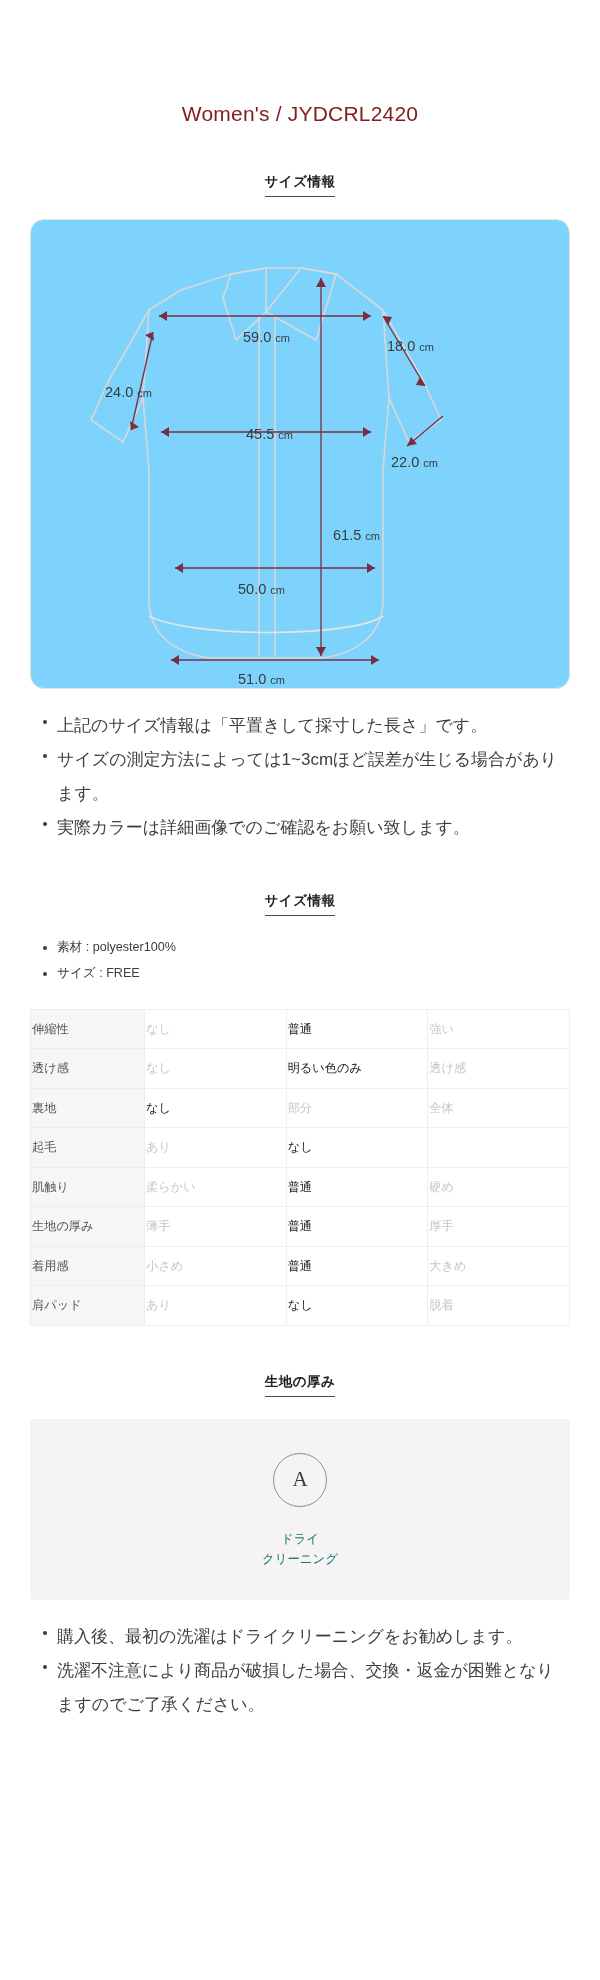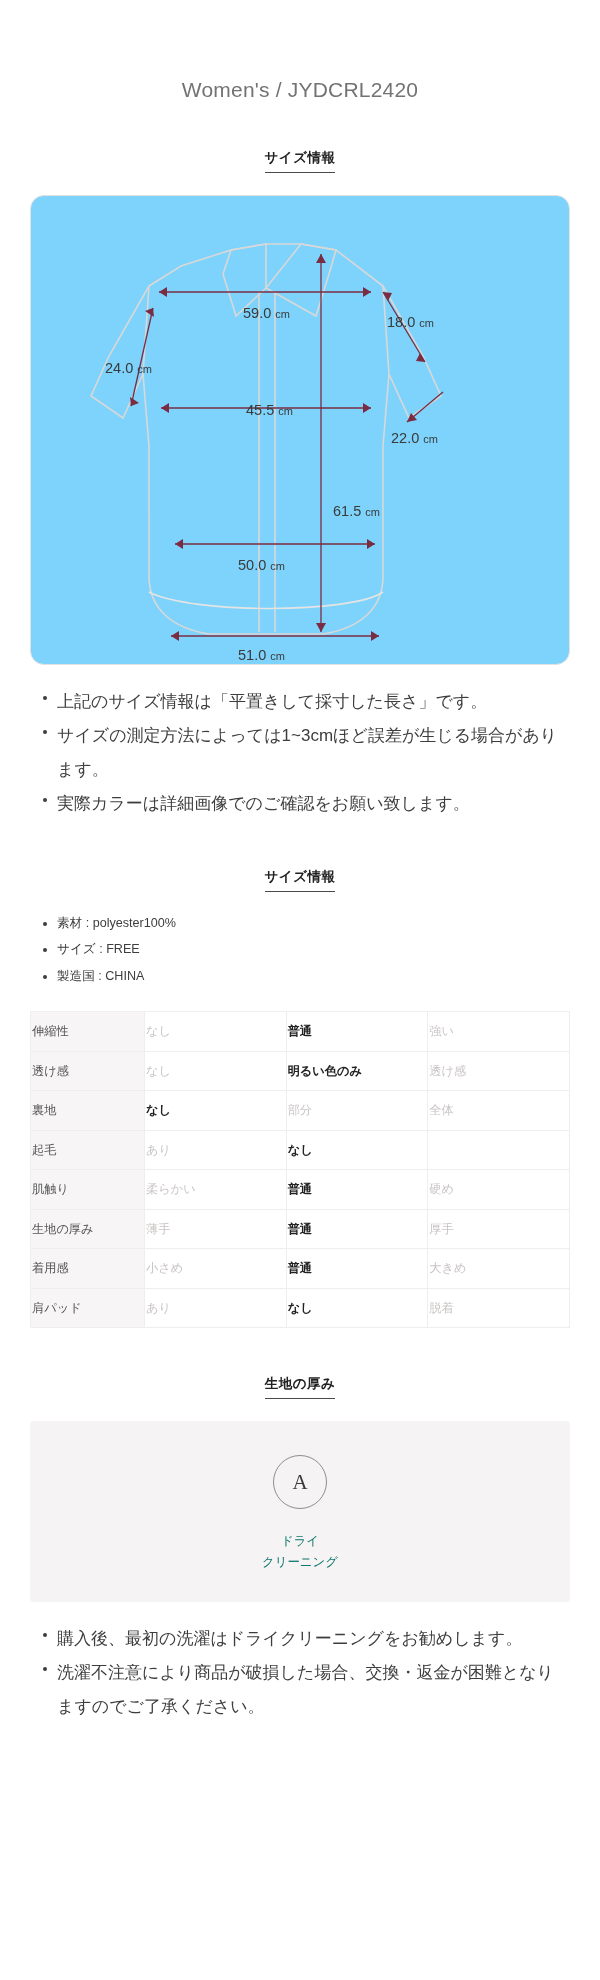--- a/index.html
+++ b/index.html
@@ -19,23 +19,23 @@
     width: 600px;
     padding: 0 30px;
     margin: 0 auto;
   }
 
   
   .product-title {
     text-align: center;
     font-size: 21px;
     font-weight: 400;
-    color: #737373;
+    color: #7f1d1d;
     letter-spacing: 0.2px;
-    padding-top: 78px;
+    padding-top: 102px;
     padding-bottom: 0;
     margin: 0;
   }
 
   
   .section-heading {
     text-align: center;
     margin: 46px 0 0 0;
   }
   .section-heading span {
@@ -125,21 +125,21 @@
     vertical-align: middle;
   }
   .attr-table td.label {
     background: #f7f5f5;
     color: #555555;
     font-size: 12.2px;
     width: 114px;
   }
   .attr-table td.sel {
     color: #222222;
-    font-weight: 700;
+    font-weight: 400;
   }
 
   
   .care-box {
     margin-top: 22px;
     width: 540px;
     background: #f5f3f3;
     border-radius: 4px;
     padding: 34px 0 30px 0;
     text-align: center;
@@ -259,21 +259,20 @@
     <li>実際カラーは詳細画像でのご確認をお願い致します。</li>
   </ul>
 
   <div class="section-heading">
     <span>サイズ情報</span>
   </div>
 
   <ul class="spec">
     <li>素材 : polyester100%</li>
     <li>サイズ : FREE</li>
-    <li>製造国 : CHINA</li>
   </ul>
 
   <table class="attr-table">
     <tbody>
       <tr>
         <td class="label">伸縮性</td>
         <td>なし</td>
         <td class="sel">普通</td>
         <td>強い</td>
       </tr>

